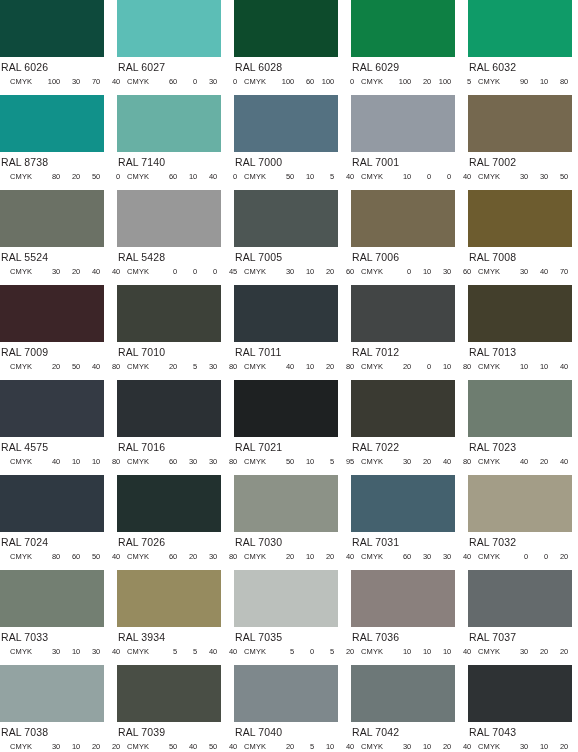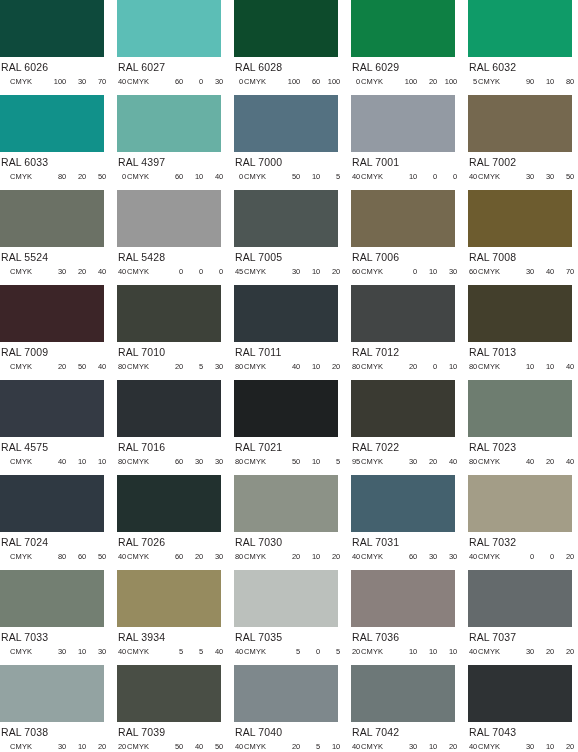--- a/index.html
+++ b/index.html
@@ -62,21 +62,21 @@
 
   .cmyk-label {
     font-size: 7.5px;
     line-height: 9px;
     color: #231f20;
     letter-spacing: 0.15px;
   }
 
   .cmyk-values {
     display: flex;
-    margin-left: 14px;
+    margin-left: 8px;
   }
 
   .cmyk-val {
     font-size: 7.5px;
     line-height: 9px;
     color: #231f20;
     width: 20px;
     text-align: right;
     display: inline-block;
   }
@@ -145,34 +145,34 @@
         <span class="cmyk-values">
           <span class="cmyk-val">90</span>
           <span class="cmyk-val">10</span>
           <span class="cmyk-val">80</span>
           <span class="cmyk-val">0</span>
         </span>
       </div>
     </div>
     <div class="swatch-card">
       <div class="swatch-chip" style="background-color: rgb(17, 145, 138);"></div>
-      <div class="swatch-name">RAL 6033</div>
+      <div class="swatch-name">RAL 8738</div>
       <div class="cmyk-row">
         <span class="cmyk-label">CMYK</span>
         <span class="cmyk-values">
           <span class="cmyk-val">80</span>
           <span class="cmyk-val">20</span>
           <span class="cmyk-val">50</span>
           <span class="cmyk-val">0</span>
         </span>
       </div>
     </div>
     <div class="swatch-card">
       <div class="swatch-chip" style="background-color: rgb(104, 176, 164);"></div>
-      <div class="swatch-name">RAL 4397</div>
+      <div class="swatch-name">RAL 7140</div>
       <div class="cmyk-row">
         <span class="cmyk-label">CMYK</span>
         <span class="cmyk-values">
           <span class="cmyk-val">60</span>
           <span class="cmyk-val">10</span>
           <span class="cmyk-val">40</span>
           <span class="cmyk-val">0</span>
         </span>
       </div>
     </div>

